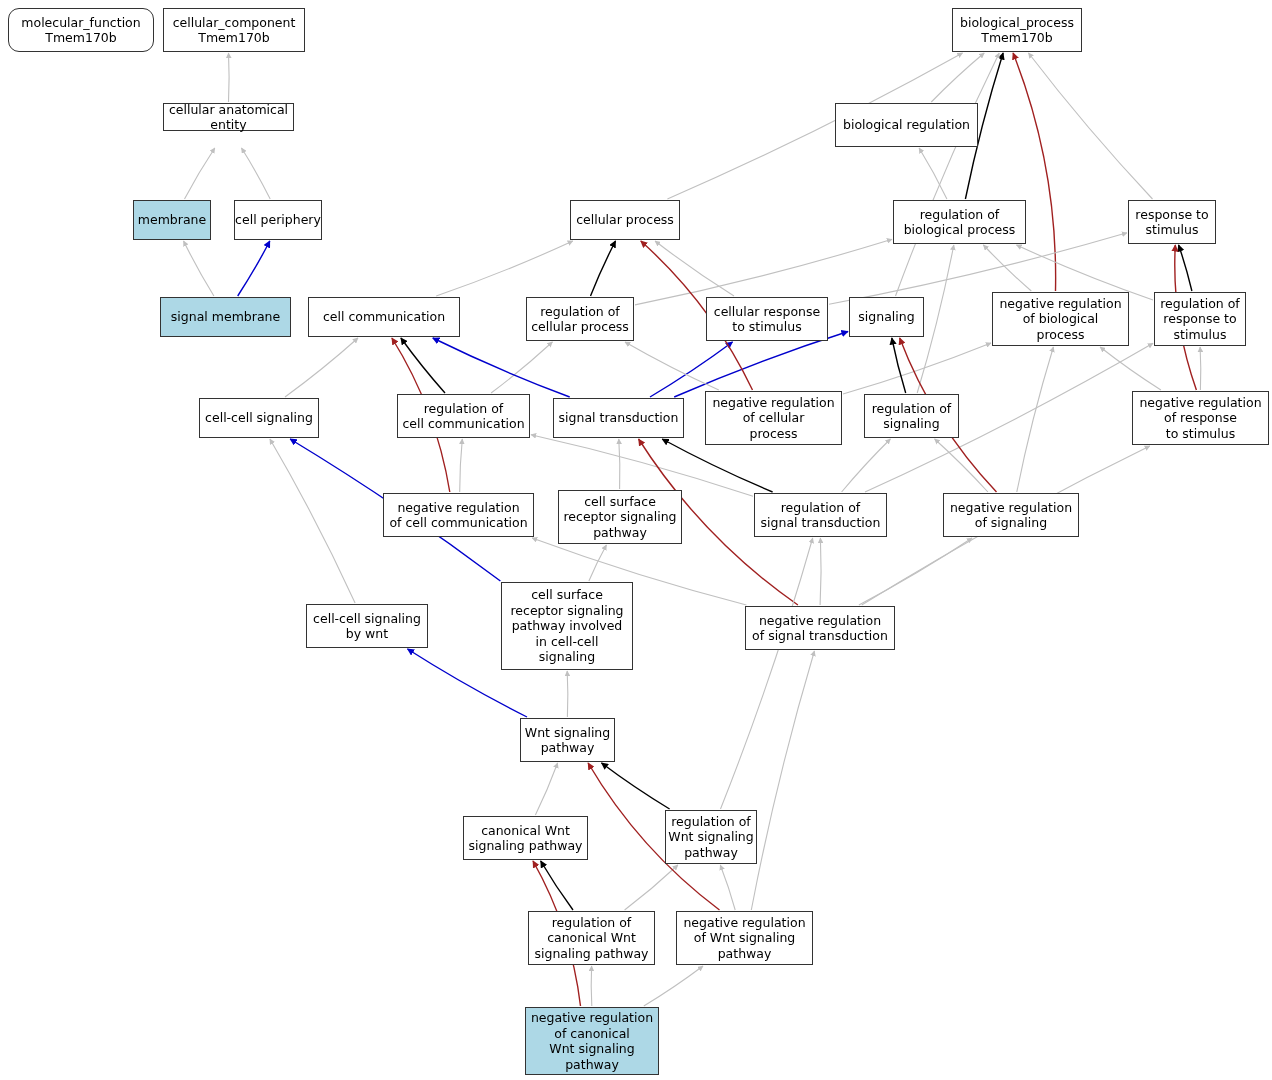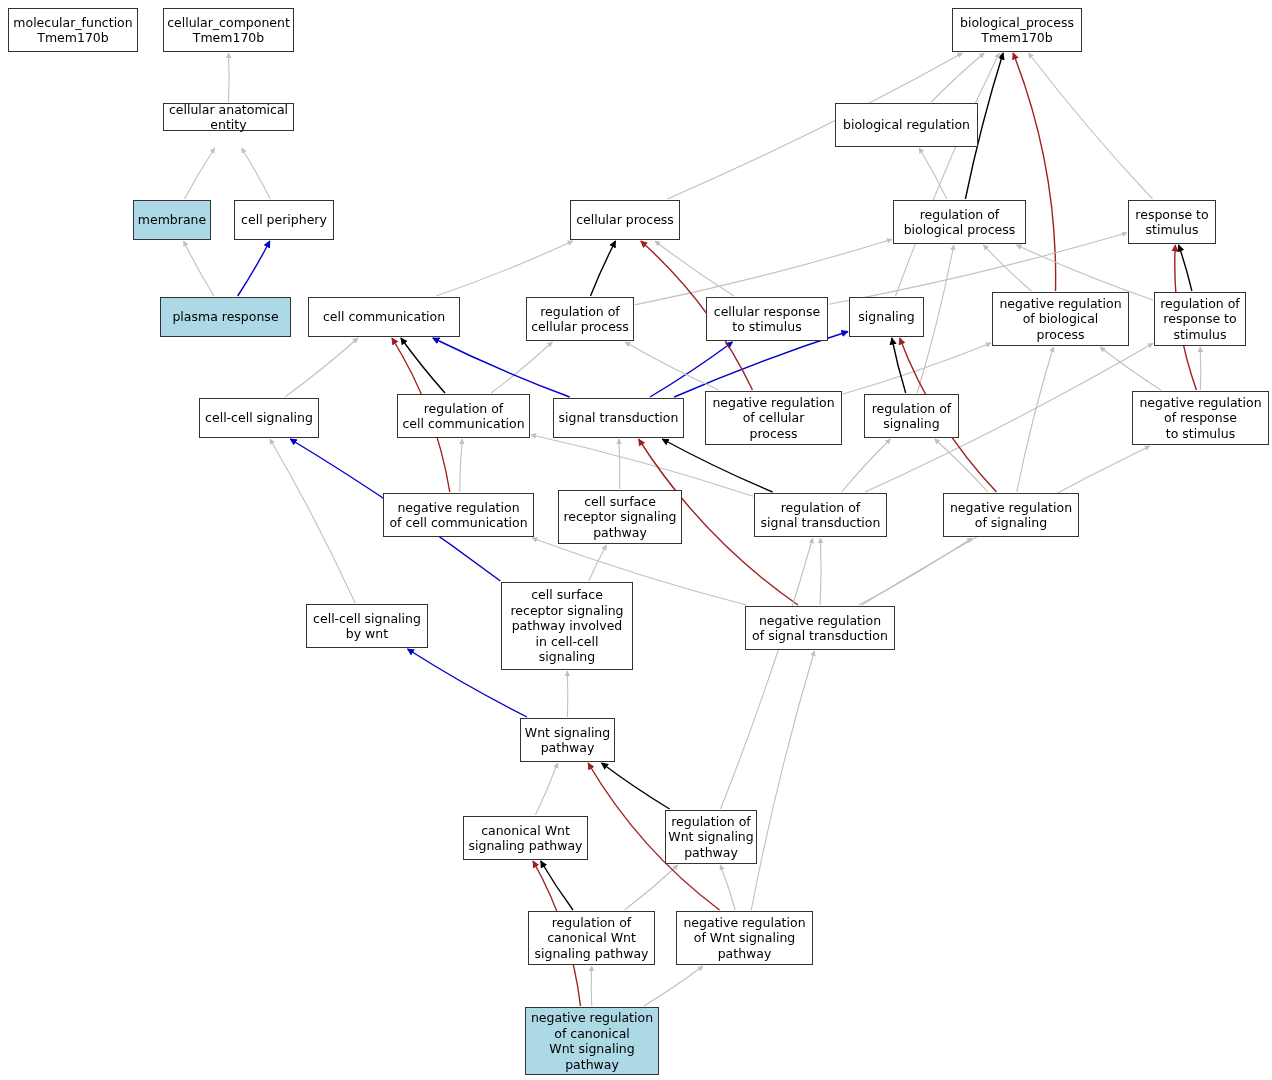--- a/index.html
+++ b/index.html
@@ -126,37 +126,37 @@
       <path d="M 573.0 910.0 Q 555.6 886.3 540.7 861.0" fill="none" stroke="#000000" stroke-width="1.4" marker-end="url(#arrow-regulates)"></path>
       <path d="M 624.6 910.0 Q 652.4 888.8 677.9 865.0" fill="none" stroke="#c0c0c0" stroke-width="1.1" marker-end="url(#arrow-is_a)"></path>
       <path d="M 719.5 910.0 Q 639.1 849.6 588.1 763.0" fill="none" stroke="#a02020" stroke-width="1.4" marker-end="url(#arrow-negatively_regulates)"></path>
       <path d="M 735.2 910.0 Q 728.9 887.1 720.3 865.0" fill="none" stroke="#c0c0c0" stroke-width="1.1" marker-end="url(#arrow-is_a)"></path>
       <path d="M 751.3 910.0 Q 776.4 778.9 814.4 651.0" fill="none" stroke="#c0c0c0" stroke-width="1.1" marker-end="url(#arrow-is_a)"></path>
       <path d="M 580.5 1006.0 Q 571.3 928.8 533.0 861.0" fill="none" stroke="#a02020" stroke-width="1.4" marker-end="url(#arrow-negatively_regulates)"></path>
       <path d="M 591.8 1006.0 Q 590.7 986.0 591.6 966.0" fill="none" stroke="#c0c0c0" stroke-width="1.1" marker-end="url(#arrow-is_a)"></path>
       <path d="M 643.8 1006.0 Q 674.4 987.5 703.0 966.0" fill="none" stroke="#c0c0c0" stroke-width="1.1" marker-end="url(#arrow-is_a)"></path>
     </svg>
   <div id="node-layer">
-      <div class="go-node" style="left: 8px; top: 8px; width: 130px; height: 44px;"><span class="lbl">molecular_function
+      <div class="go-node" style="left: 8px; top: 8px; width: 146px; height: 44px; border-radius: 11px;"><span class="lbl">molecular_function
 Tmem170b</span></div>
-      <div class="go-node" style="left: 163px; top: 8px; width: 131px; height: 44px;"><span class="lbl">cellular_component
+      <div class="go-node" style="left: 163px; top: 8px; width: 142px; height: 44px;"><span class="lbl">cellular_component
 Tmem170b</span></div>
       <div class="go-node" style="left: 944px; top: 8px; width: 130px; height: 44px; margin-left: 8px;"><span class="lbl">biological_process
 Tmem170b</span></div>
       <div class="go-node" style="left: 163px; top: 103px; width: 131px; height: 28px;"><span class="lbl">cellular anatomical
 entity</span></div>
       <div class="go-node" style="left: 835px; top: 103px; width: 143px; height: 44px; justify-content: flex-end;"><span class="lbl">biological regulation</span></div>
       <div class="go-node highlight" style="left: 133px; top: 200px; width: 78px; height: 40px; justify-content: flex-end;"><span class="lbl">membrane</span></div>
-      <div class="go-node" style="left: 234px; top: 200px; width: 100px; height: 40px;"><span class="lbl">cell periphery</span></div>
+      <div class="go-node" style="left: 234px; top: 200px; width: 88px; height: 40px;"><span class="lbl">cell periphery</span></div>
       <div class="go-node" style="left: 570px; top: 200px; width: 110px; height: 40px;"><span class="lbl">cellular process</span></div>
       <div class="go-node" style="left: 893px; top: 200px; width: 133px; height: 44px;"><span class="lbl">regulation of
 biological process</span></div>
       <div class="go-node" style="left: 1128px; top: 200px; width: 88px; height: 44px;"><span class="lbl">response to
 stimulus</span></div>
-      <div class="go-node highlight" style="left: 160px; top: 297px; width: 131px; height: 40px;"><span class="lbl">plasma response</span></div>
+      <div class="go-node highlight" style="left: 160px; top: 297px; width: 131px; height: 40px;"><span class="lbl">signal membrane</span></div>
       <div class="go-node" style="left: 308px; top: 297px; width: 152px; height: 40px;"><span class="lbl">cell communication</span></div>
       <div class="go-node" style="left: 526px; top: 297px; width: 108px; height: 44px;"><span class="lbl">regulation of
 cellular process</span></div>
       <div class="go-node" style="left: 706px; top: 297px; width: 122px; height: 44px;"><span class="lbl">cellular response
 to stimulus</span></div>
       <div class="go-node" style="left: 849px; top: 297px; width: 75px; height: 40px;"><span class="lbl">signaling</span></div>
       <div class="go-node" style="left: 992px; top: 292px; width: 137px; height: 54px;"><span class="lbl">negative regulation
 of biological
 process</span></div>
       <div class="go-node" style="left: 1154px; top: 292px; width: 92px; height: 54px;"><span class="lbl">regulation of

